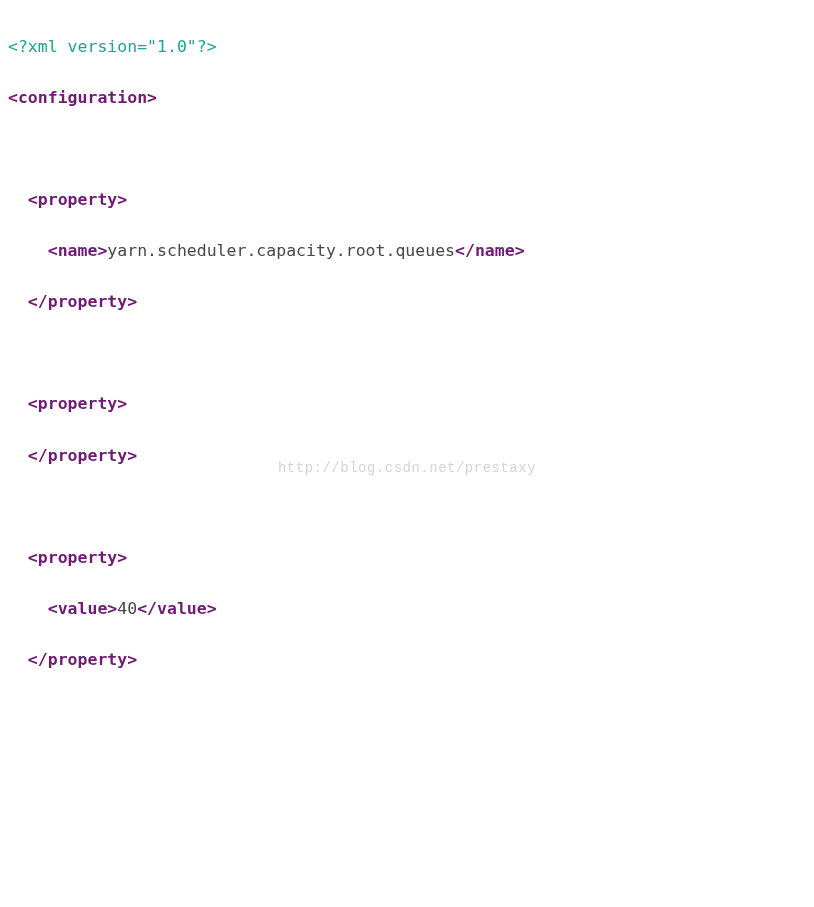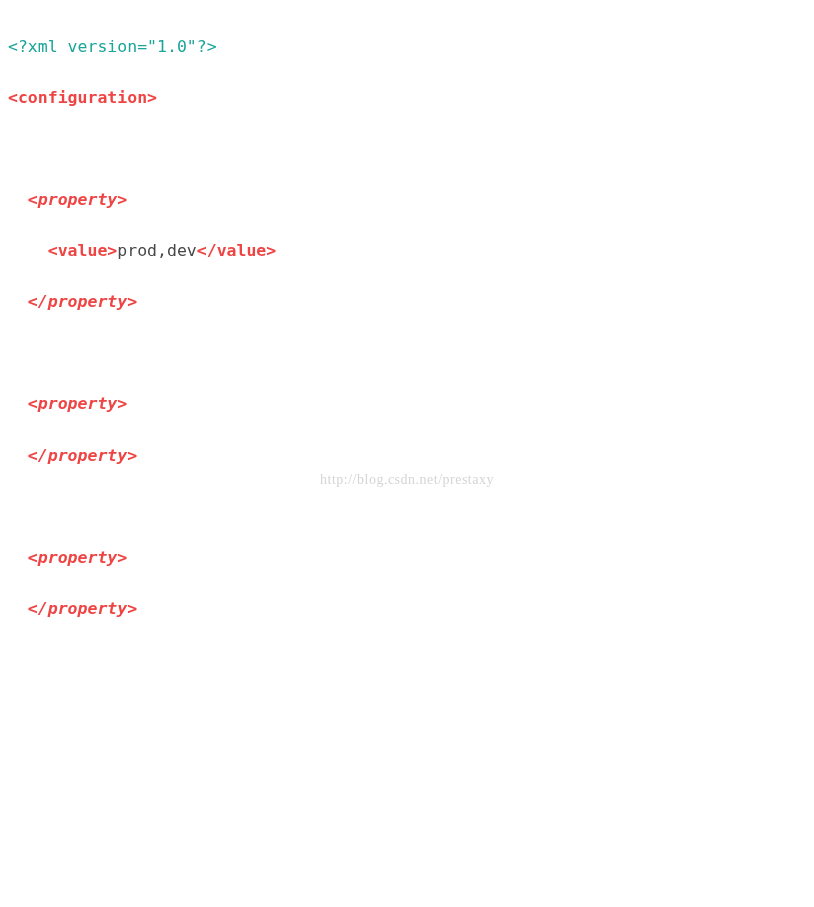--- a/index.html
+++ b/index.html
@@ -9,55 +9,56 @@
     font-family: "Menlo", "Consolas", "DejaVu Sans Mono", monospace;
     font-size: 16.5px;
     line-height: 1.55;
     color: #2a2a2a;
     width: 814px;
     box-sizing: border-box;
     position: relative;
   }
   .code { white-space: pre; }
   .decl { color: #19a599; }          
-  .tag  { color: #ef4444; font-weight: 700; text-align: right; }  
+  .tag  { color: #701a75; font-weight: 700; text-align: right; }  
   .txt  { color: #474747; }          
-  .ind1 { padding-left: 2ch; font-style: italic; }
+  .ind1 { padding-left: 2ch; }
   .ind2 { padding-left: 4ch; }
   .watermark-center {
     position: absolute;
     left: 50%;
-    top: 480px;
+    top: 469px;
     transform: translate(-50%, -50%);
     color: #d5d5d5;
     font-size: 14px;
-    font-family: Liberation Serif, serif;
+    font-family: Liberation Mono, monospace;
     letter-spacing: 0.5px;
     pointer-events: none;
     user-select: none;
   }
 </style>
 </head>
 <body>
 
 <div class="code">
 <div><span class="decl">&lt;?xml version="1.0"?&gt;</span></div>
 <div><span class="tag">&lt;configuration&gt;</span></div>
 
 
 <div class="ind1"><span class="tag">&lt;property&gt;</span></div>
-<div class="ind2"><span class="tag">&lt;value&gt;</span><span class="txt">prod,dev</span><span class="tag">&lt;/value&gt;</span></div>
+<div class="ind2"><span class="tag">&lt;name&gt;</span><span class="txt">yarn.scheduler.capacity.root.queues</span><span class="tag">&lt;/name&gt;</span></div>
 <div class="ind1"><span class="tag">&lt;/property&gt;</span></div>
 
 
 <div class="ind1"><span class="tag">&lt;property&gt;</span></div>
 <div class="ind1"><span class="tag">&lt;/property&gt;</span></div>
 
 
 <div class="ind1"><span class="tag">&lt;property&gt;</span></div>
+<div class="ind2"><span class="tag">&lt;value&gt;</span><span class="txt">40</span><span class="tag">&lt;/value&gt;</span></div>
 <div class="ind1"><span class="tag">&lt;/property&gt;</span></div>
 
 
 
 
 
 
 
 
 

